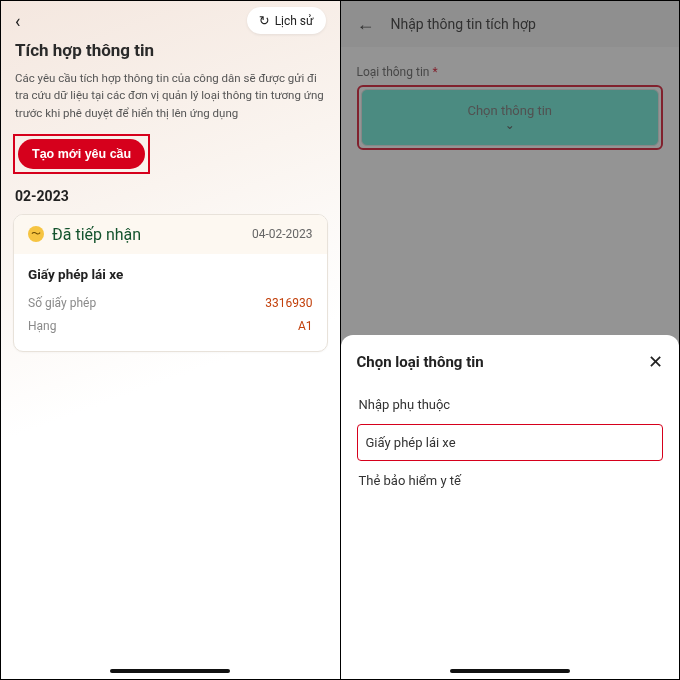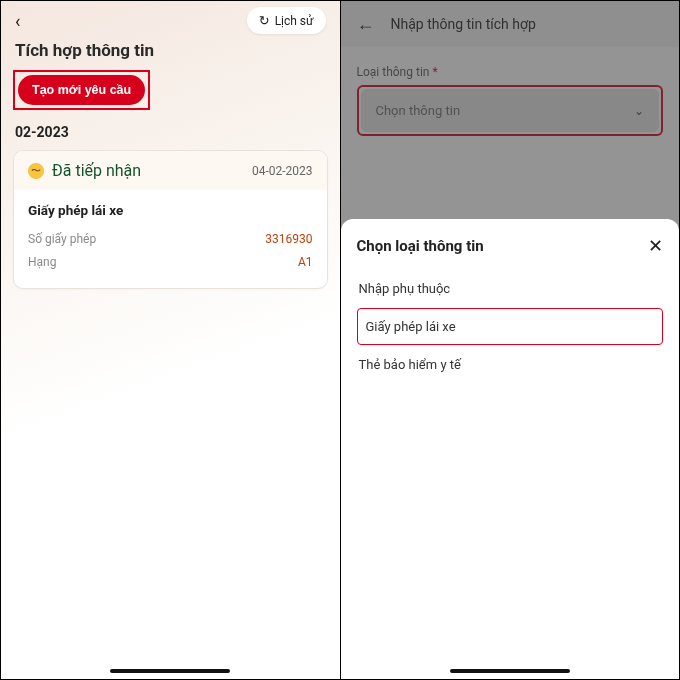--- a/index.html
+++ b/index.html
@@ -84,32 +84,33 @@
     position: relative; display: flex; align-items: center; gap: 16px;
     padding: 14px 16px; background: #f4f4f4;
   }
   .right-title { font-size: 14px; font-weight: 400; color: #222; }
   .field-area { position: relative; padding: 18px 16px; }
   .field-label { font-size: 12px; color: #555; margin-bottom: 6px; }
   .field-label .req { color: #d6001c; }
   .select-highlight { border: 2px solid #d6001c; border-radius: 6px; padding: 2px; }
   .select-box {
     display: flex; align-items: center; justify-content: space-between;
-    background: #e5e5e5; border-radius: 6px; padding: 13px 14px;
+    background: #5eead4; border-radius: 6px; padding: 13px 14px;
     font-size: 13px; color: #6b6b6b; cursor: pointer;
     border: 1px solid #e2e2e2;
+    flex-direction: column;
   }
   .chev-down { font-size: 12px; color: #444; }
 
   
   .sheet {
     position: absolute; left: 0; right: 0; bottom: 0;
     background: #fff; border-top-left-radius: 12px; border-top-right-radius: 12px;
     padding: 18px 16px 16px 16px; z-index: 3;
-    height: 460px;
+    height: 344px;
   }
   .sheet-head { display: flex; align-items: center; justify-content: space-between; margin-bottom: 14px; }
   .sheet-title { font-size: 15px; font-weight: 700; }
   .close-x { font-size: 18px; cursor: pointer; line-height: 1; }
   .opt { padding: 12px 2px; font-size: 13px; color: #333; cursor: pointer; }
   .opt-highlight { border: 1.5px solid #d6001c; border-radius: 4px; padding: 10px 8px; }
 
   
   .gesture {
     position: absolute; bottom: 6px; left: 50%; transform: translateX(-50%);
@@ -122,20 +123,21 @@
 
 <div class="pane pane-left">
   <div class="left-header">
     <span class="back-chevron">‹</span>
     <div class="history-btn">
       <span class="icon">↻</span>
       <span>Lịch sử</span>
     </div>
   </div>
   <div class="left-title">Tích hợp thông tin</div>
+  <div class="left-desc">Các yêu cầu tích hợp thông tin của công dân sẽ được gửi đi tra cứu dữ liệu tại các đơn vị quản lý loại thông tin tương ứng trước khi phê duyệt để hiển thị lên ứng dụng</div>
 
   <div class="create-wrap">
     <span class="create-highlight">
       <button class="create-btn">Tạo mới yêu cầu</button>
     </span>
   </div>
 
   <div class="month">02-2023</div>
 
   <div class="card">

